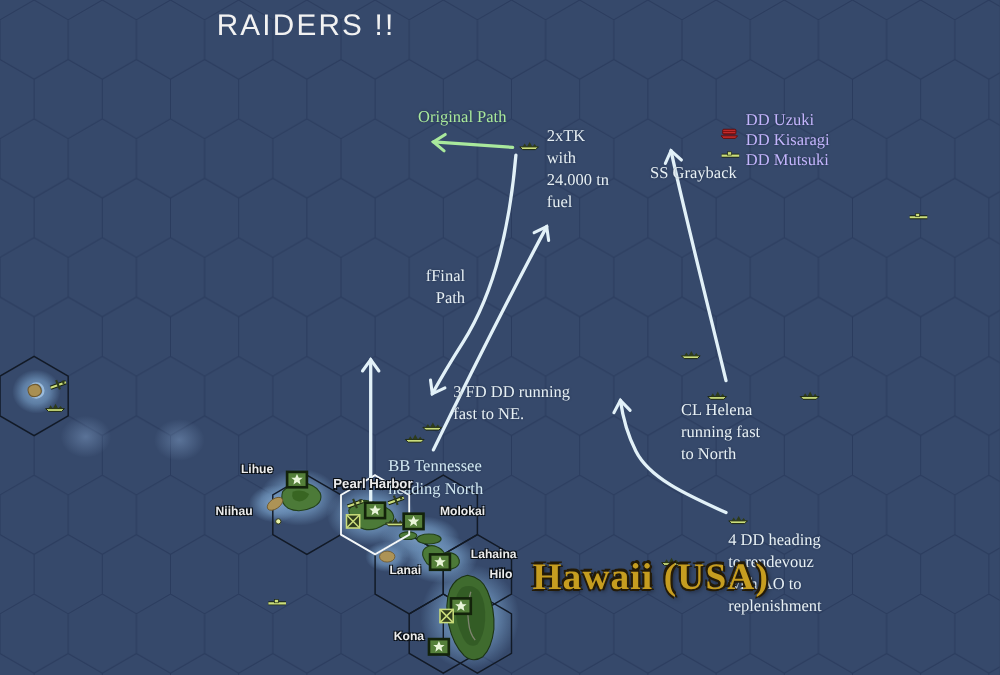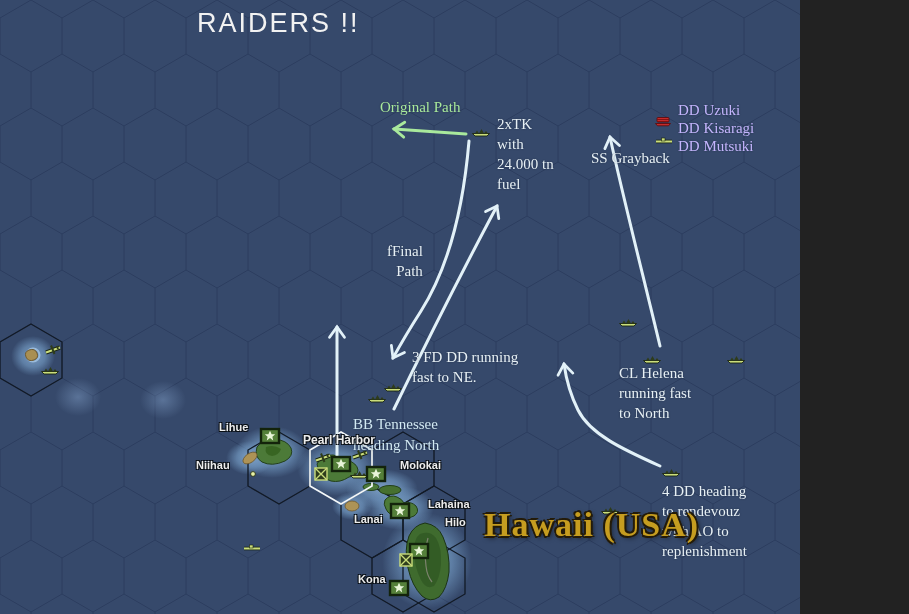--- a/index.html
+++ b/index.html
@@ -1,17 +1,17 @@
 <!DOCTYPE html>
 <html><head>
 <meta charset="utf-8">
 <style>
   html,body{margin:0;padding:0;background:#222;}
-  .stage{position:relative;width:775px;height:614px;overflow:hidden;background:#36496B;
-         font-family:"Liberation Sans",sans-serif;padding-left:25px;}
+  .stage{position:relative;width:909px;height:614px;overflow:hidden;background:#36496B;
+         font-family:"Liberation Sans",sans-serif;}
   .stage svg.map{position:absolute;left:0;top:0;}
   .title{position:absolute;left:197px;top:8px;font-size:27px;letter-spacing:2px;color:#F2F2F2;}
   .ann{position:absolute;font-size:15px;line-height:20px;color:#E7F0F5;white-space:pre-line;
        text-shadow:0 0 2px rgba(10,20,35,.45);font-family:Liberation Serif, serif;}
   .ann.green{color:#A9E99C;}
   .ann.red{color:#c4b5fd;line-height:18px;}
   .ann.cyan{color:#D2E9F3;line-height:21px;}
   .lbl{position:absolute;font-size:11px;font-weight:bold;color:#ECECEC;white-space:nowrap;
        text-shadow:-1px -1px 0 #0a0f14,1px -1px 0 #0a0f14,-1px 1px 0 #0a0f14,1px 1px 0 #0a0f14;}
   .hawaii{position:absolute;left:484px;top:506px;font-family:"Liberation Serif",serif;

